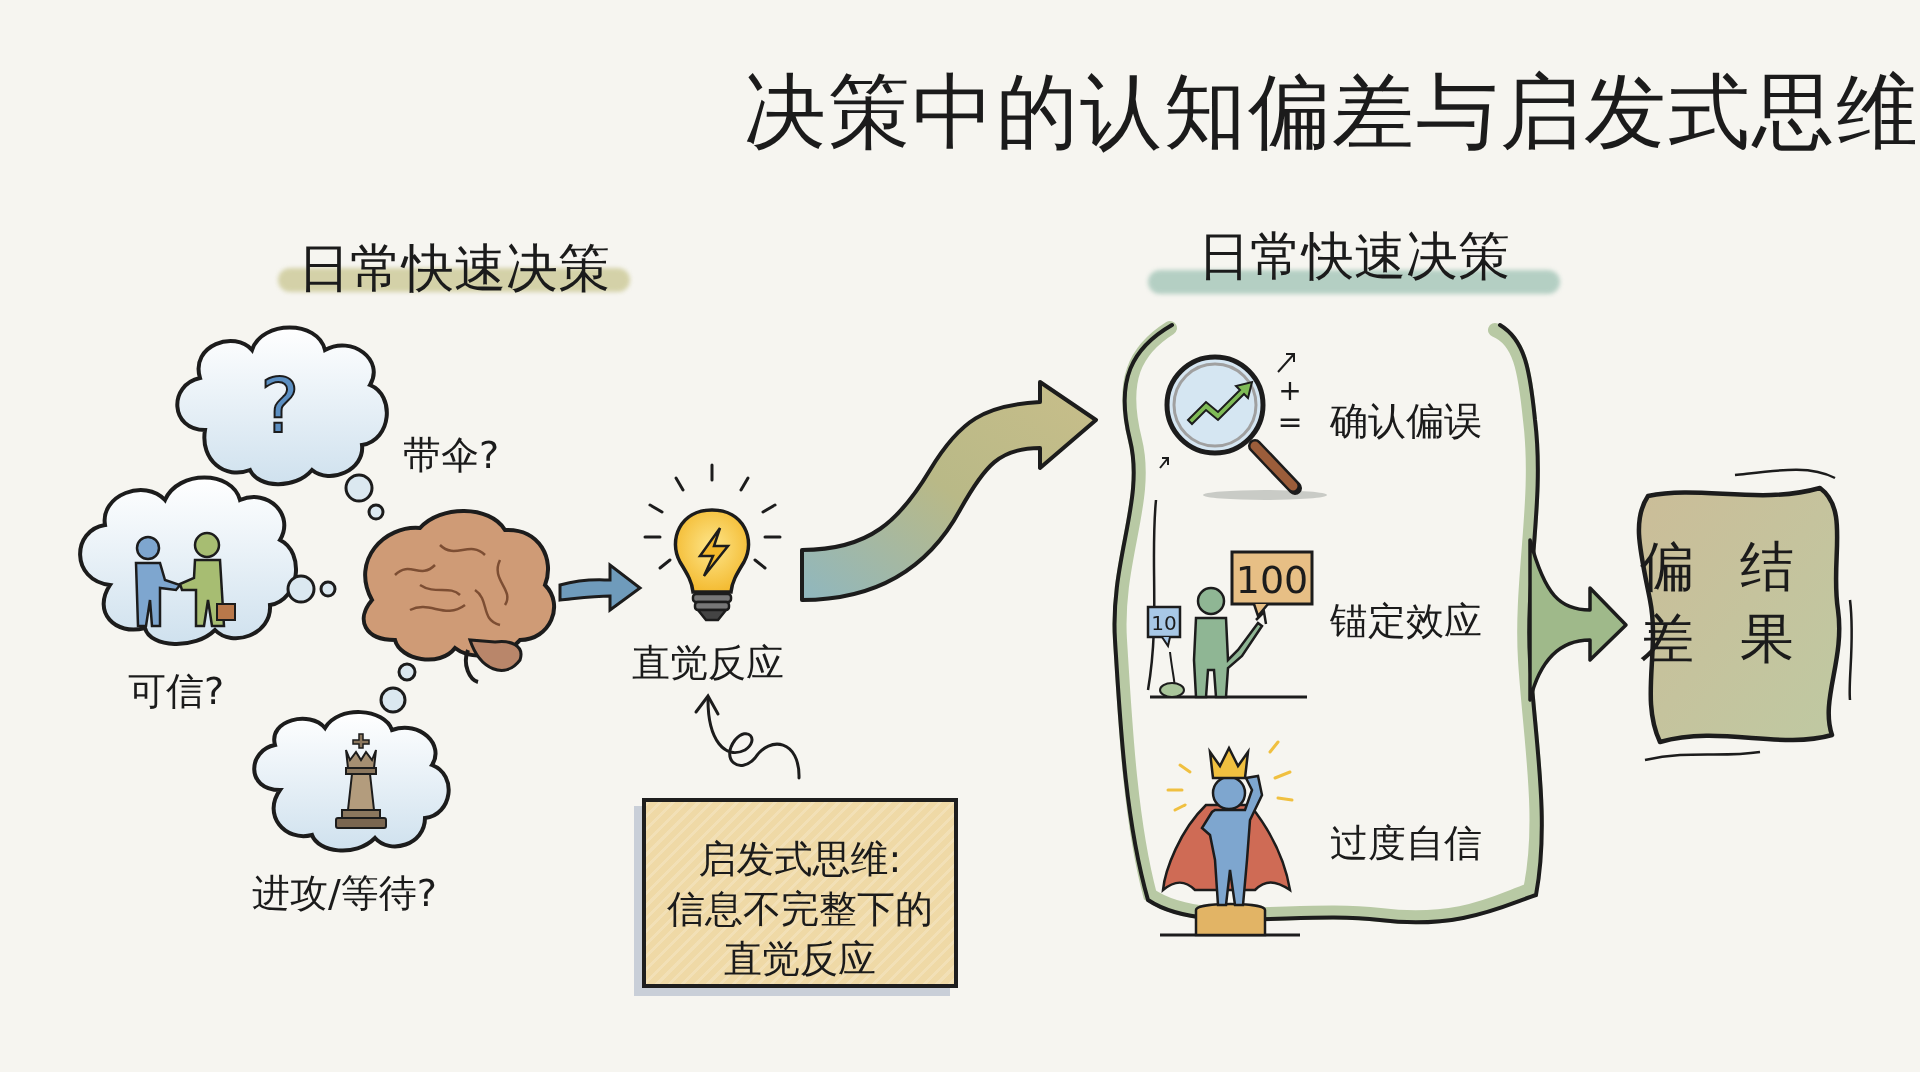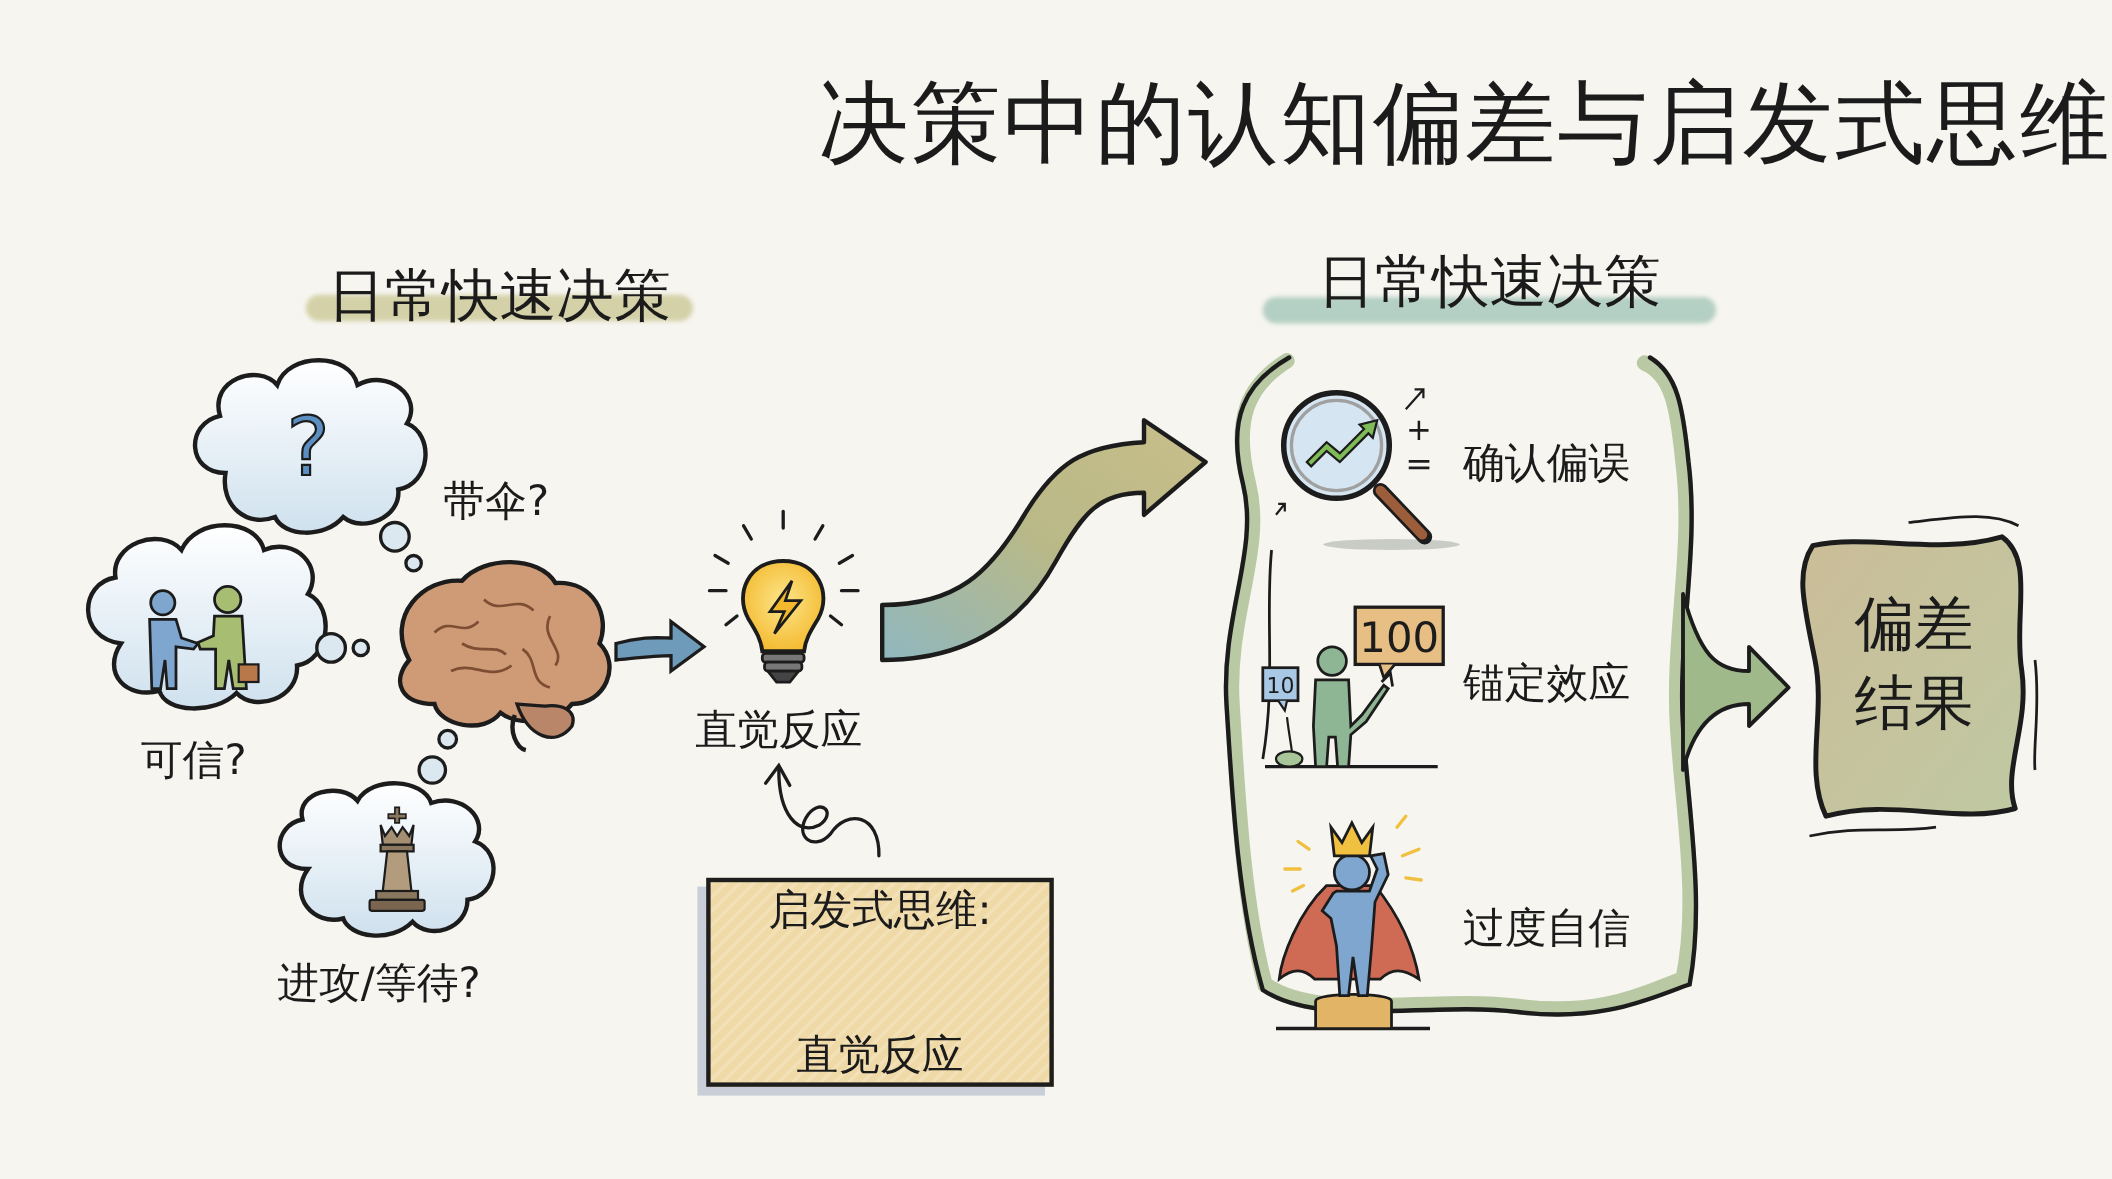--- a/index.html
+++ b/index.html
@@ -2,23 +2,23 @@
 <html><head>
 <meta charset="utf-8">
 <style>
   html,body{margin:0;padding:0;}
   body{width:1920px;height:1072px;background:#f6f5f0;position:relative;overflow:hidden;font-family:"DejaVu Sans","Liberation Sans",sans-serif;color:#1b1b1b;}
   .abs{position:absolute;}
   .title{left:0;width:1920px;top:58px;text-align:right;font-size:82px;letter-spacing:2px;font-weight:normal;}
   .section-title{font-size:52px;text-align:center;}
   .hl{position:absolute;height:24px;border-radius:12px;filter:blur(2px);}
   .lbl{font-size:38px;white-space:nowrap;}
-  .note{left:642px;top:798px;width:308px;height:182px;background:#efd9a6;border:4px solid #1e1e1e;box-shadow:-8px 8px 0 #c9cfd8;display:flex;flex-direction:column;align-items:center;justify-content:space-between;font-size:38px;line-height:50px;text-align:center;
+  .note{left:642px;top:798px;width:308px;height:182px;background:#efd9a6;border:4px solid #1e1e1e;box-shadow:-8px 8px 0 #c9cfd8;display:flex;flex-direction:column;align-items:center;justify-content:flex-end;font-size:38px;line-height:50px;text-align:center;
     background-image:repeating-linear-gradient(135deg,rgba(255,255,255,.18) 0 3px,transparent 3px 9px);}
-  .result{left:1640px;top:488px;width:200px;height:230px;display:flex;flex-direction:column;align-items:center;justify-content:center;font-size:54px;line-height:72px;z-index:2;}
+  .result{left:1640px;top:488px;width:200px;height:230px;display:flex;flex-direction:row;align-items:center;justify-content:center;font-size:54px;line-height:72px;z-index:2;}
   svg{position:absolute;left:0;top:0;}
 </style>
 </head>
 <body>
 
 <div class="hl" style="left:278px;top:268px;width:352px;background:#c9c690;opacity:.75;"></div>
 <div class="hl" style="left:1148px;top:270px;width:412px;background:#9fc3b5;opacity:.75;"></div>
 
 <div class="abs title">决策中的认知偏差与启发式思维</div>
 
@@ -184,20 +184,21 @@
 </svg>
 
 <div class="abs lbl" style="left:403px;top:382px;margin-top:48px;">带伞?</div>
 <div class="abs lbl" style="left:128px;top:666px;">可信?</div>
 <div class="abs lbl" style="left:252px;top:868px;">进攻/等待?</div>
 
 <div class="abs lbl" style="left:632px;top:638px;">直觉反应</div>
 
 <div class="abs note">
   <div>启发式思维:</div>
+  <div>信息不完整下的</div>
   <div>直觉反应</div>
 </div>
 
 <div class="abs lbl" style="left:1330px;top:396px;">确认偏误</div>
 <div class="abs lbl" style="left:1330px;top:596px;">锚定效应</div>
 <div class="abs lbl" style="left:1330px;top:818px;">过度自信</div>
 
 <div class="abs result">
   <div>偏差</div>
   <div>结果</div>

